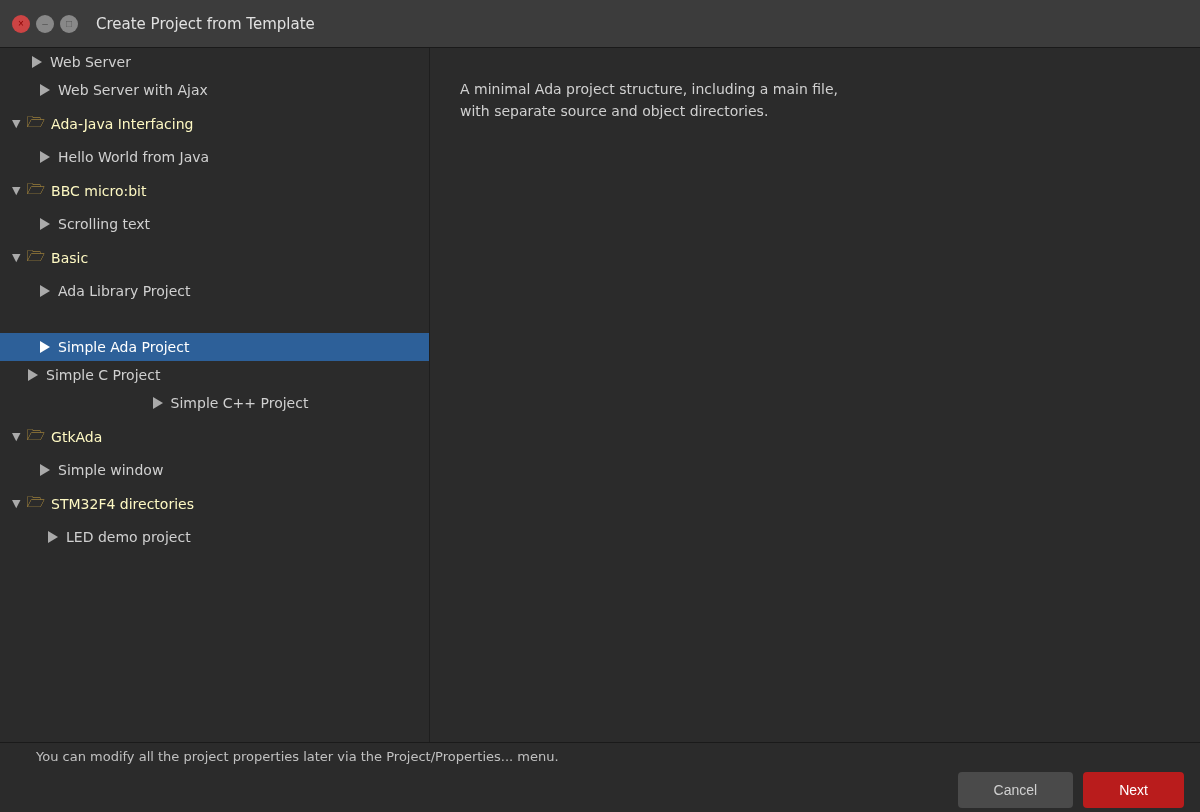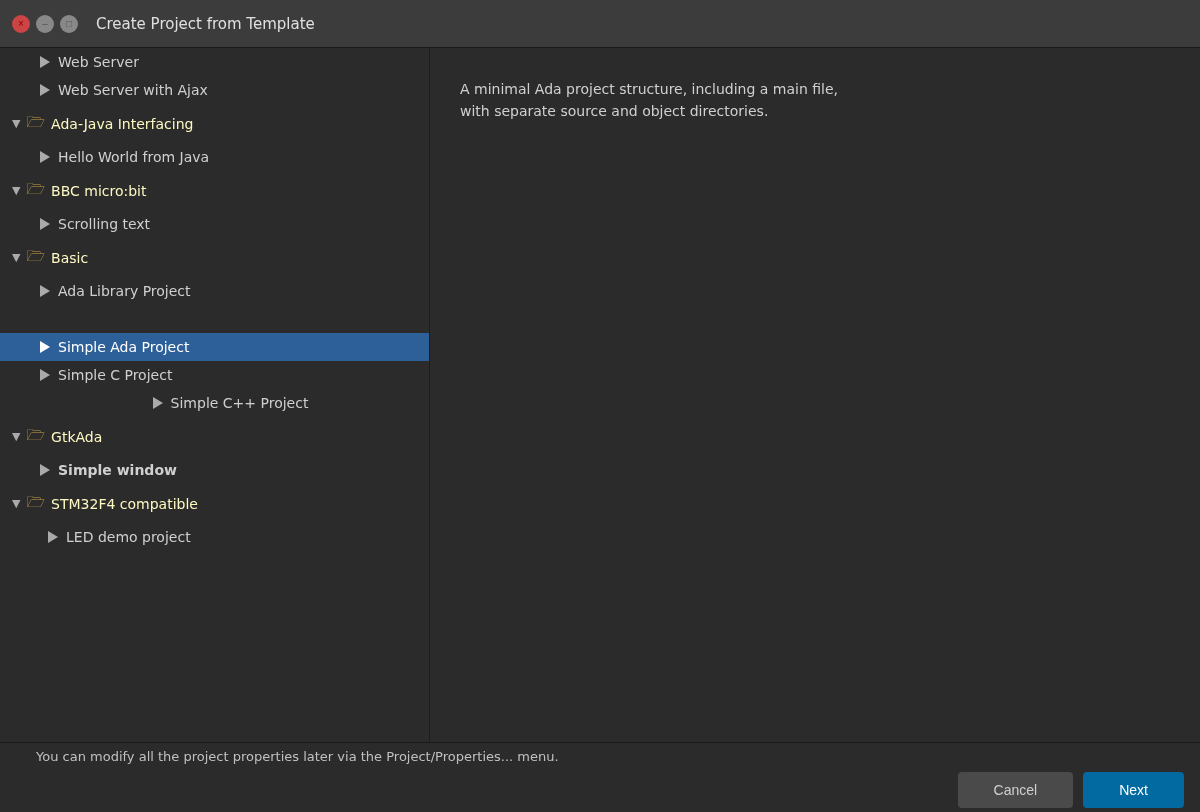--- a/index.html
+++ b/index.html
@@ -190,21 +190,21 @@
       font-size: 14px;
       cursor: pointer;
     }
 
     .btn-cancel {
       background: #4a4a4a;
       color: #d0d0d0;
     }
 
     .btn-next {
-      background: #0369a1;
+      background: #b91c1c;
       color: #ffffff;
     }
 
     .divider-line {
       height: 1px;
       background: #1a1a1a;
       margin: 0 0 0 0;
     }
   </style>
 </head>
@@ -215,21 +215,21 @@
     <button class="win-btn win-btn-close">×</button>
     <button class="win-btn win-btn-min">–</button>
     <button class="win-btn win-btn-max">□</button>
   </div>
   <span class="title-text">Create Project from Template</span>
 </div>
 
 <div class="dialog-body">
   <div class="tree-panel">
 
-    <div class="tree-item" style="padding-left: 40px;">
+    <div class="tree-item" style="padding-left: 32px;">
       <span class="play-icon"></span>
       <span class="item-label">Web Server</span>
     </div>
 
     <div class="tree-item" style="padding-left: 40px;">
       <span class="play-icon"></span>
       <span class="item-label">Web Server with Ajax</span>
     </div>
 
     <div class="category-row">
@@ -263,45 +263,45 @@
     <div class="tree-item" style="padding-left: 40px;">
       <span class="play-icon"></span>
       <span class="item-label">Ada Library Project</span>
     </div>
 
     <div class="tree-item selected" style="padding-left: 40px;">
       <span class="play-icon"></span>
       <span class="item-label">Simple Ada Project</span>
     </div>
 
-    <div class="tree-item" style="padding-left: 40px;">
+    <div class="tree-item" style="padding-left: 28px;">
       <span class="play-icon"></span>
       <span class="item-label">Simple C Project</span>
     </div>
 
     <div class="tree-item" style="padding-left: 40px; justify-content: center;">
       <span class="play-icon"></span>
       <span class="item-label">Simple C++ Project</span>
     </div>
 
     <div class="category-row">
       <span class="collapse-arrow">▼</span>
       <span class="folder-icon">🗁</span>
       <span class="cat-label">GtkAda</span>
     </div>
 
-    <div class="tree-item" style="padding-left: 40px; font-weight: bold;">
+    <div class="tree-item" style="padding-left: 40px;">
       <span class="play-icon"></span>
       <span class="item-label">Simple window</span>
     </div>
 
     <div class="category-row">
       <span class="collapse-arrow">▼</span>
       <span class="folder-icon">🗁</span>
-      <span class="cat-label">STM32F4 compatible</span>
+      <span class="cat-label">STM32F4 directories</span>
     </div>
 
     <div class="tree-item" style="padding-left: 40px; margin-left: 8px;">
       <span class="play-icon"></span>
       <span class="item-label">LED demo project</span>
     </div>
 
   </div>
 
   <div class="detail-panel">

